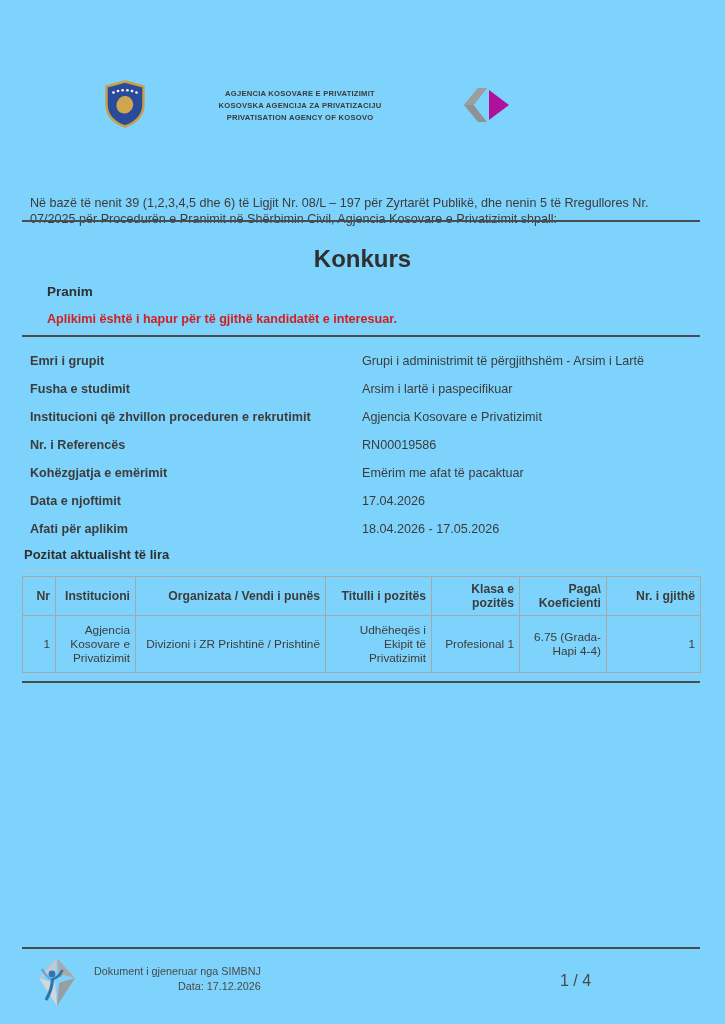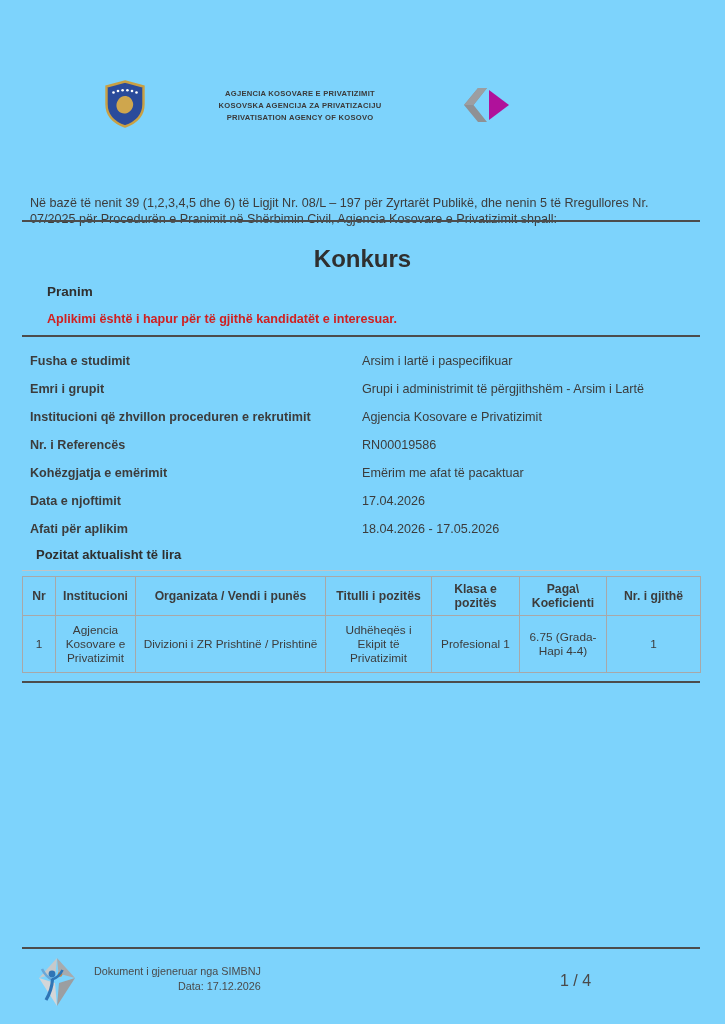--- a/index.html
+++ b/index.html
@@ -25,27 +25,27 @@
   .title { position:absolute; top:245px; left:0; width:100%; text-align:center;
            font-size:24px; font-weight:bold; color:#2f2f2f; }
   .subtitle { position:absolute; top:284px; left:47px; font-size:13.5px; font-weight:bold; color:#2f2f2f; }
   .notice { position:absolute; top:312px; left:47px; font-size:12.6px; font-weight:bold; color:#d02020; }
   
   .fields { position:absolute; top:353px; left:30px; width:662px; }
   .field-row { display:flex; align-items:flex-start; margin-bottom:11px; font-size:12.6px; line-height:17px; }
   .field-label { width:332px; flex:none; font-weight:bold; }
   .field-value { flex:1; }
   
-  .positions-heading { position:absolute; top:547px; left:36px; font-size:13px; font-weight:bold; color:#2f2f2f; }
+  .positions-heading { position:absolute; top:547px; left:24px; font-size:13px; font-weight:bold; color:#2f2f2f; }
   table.positions {
     position:absolute; top:576px; left:22px; width:678px;
     border-collapse:collapse; table-layout:fixed; font-size:11.8px; color:#3c3c3c;
   }
   table.positions th, table.positions td {
-    border:1px solid #a8a8a8; text-align:center; vertical-align:middle; padding:2px 5px;
+    border:1px solid #a8a8a8; text-align:right; vertical-align:middle; padding:2px 5px;
     overflow:hidden;
   }
   table.positions th { font-weight:bold; height:34px; font-size:12.2px; line-height:14px; }
   table.positions td { height:52px; line-height:14px; }
   
   .simbnj-logo { position:absolute; left:34px; top:956px; width:46px; height:52px; }
   .footer-text { position:absolute; left:94px; top:964px; font-size:10.8px; line-height:15px; color:#4a4a4a;text-align:right; }
   .page-num { position:absolute; left:560px; top:972px; width:80px; font-size:16px; color:#4a4a4a; }
 </style>
 </head>
@@ -81,26 +81,26 @@
   <div class="rule" id="rule1"></div>
 
   <div class="title">Konkurs</div>
   <div class="subtitle">Pranim</div>
   <div class="notice">Aplikimi është i hapur për të gjithë kandidatët e interesuar.</div>
 
   <div class="rule" id="rule2"></div>
 
   <div class="fields">
     <div class="field-row">
+      <div class="field-label">Emri i grupit</div>
+      <div class="field-value">Grupi i administrimit të përgjithshëm - Arsim i Lartë</div>
+    </div>
+    <div class="field-row">
       <div class="field-label">Fusha e studimit</div>
       <div class="field-value">Arsim i lartë i paspecifikuar</div>
-    </div>
-    <div class="field-row">
-      <div class="field-label">Emri i grupit</div>
-      <div class="field-value">Grupi i administrimit të përgjithshëm - Arsim i Lartë</div>
     </div>
     <div class="field-row">
       <div class="field-label">Institucioni që zhvillon proceduren e rekrutimit</div>
       <div class="field-value">Agjencia Kosovare e Privatizimit</div>
     </div>
     <div class="field-row">
       <div class="field-label">Nr. i Referencës</div>
       <div class="field-value">RN00019586</div>
     </div>
     <div class="field-row">

